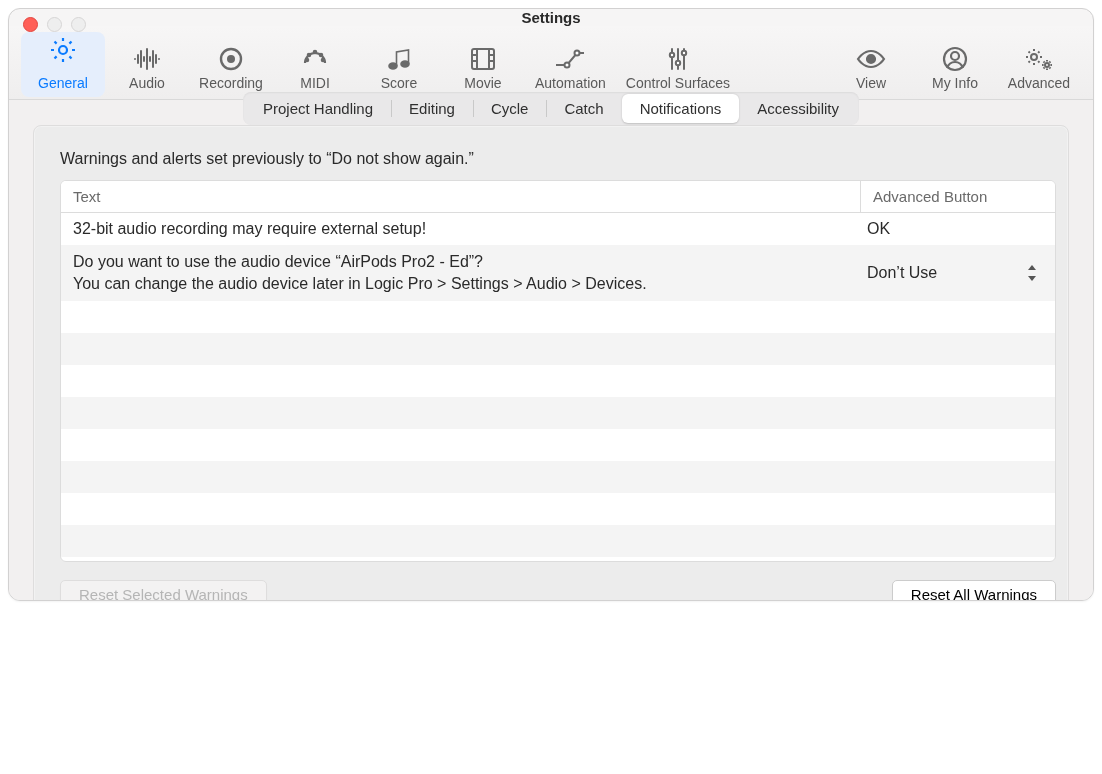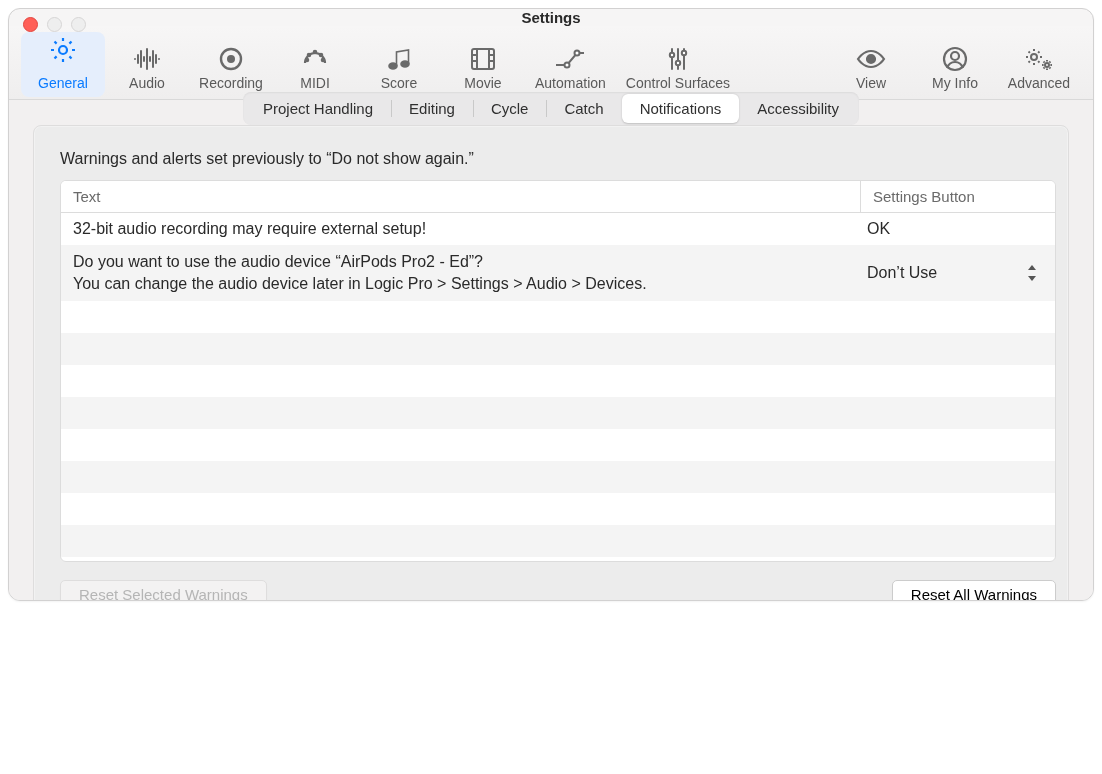--- a/index.html
+++ b/index.html
@@ -261,21 +261,21 @@
           <div class="item">Accessibility</div>
         </div>
       </div>
 
       <div class="inset-panel">
         <div class="desc">Warnings and alerts set previously to “Do not show again.”</div>
 
         <div class="table">
           <div class="thead">
             <div class="th text">Text</div>
-            <div class="th trig">Settings Button</div>
+            <div class="th trig">Advanced Button</div>
           </div>
           <div class="tbody">
             <div class="row">
               <div class="cell text">32-bit audio recording may require external setup!</div>
               <div class="cell trig">
                 <span>OK</span>
               </div>
             </div>
             <div class="row" style="min-height:56px;align-items:center;">
               <div class="cell text">

